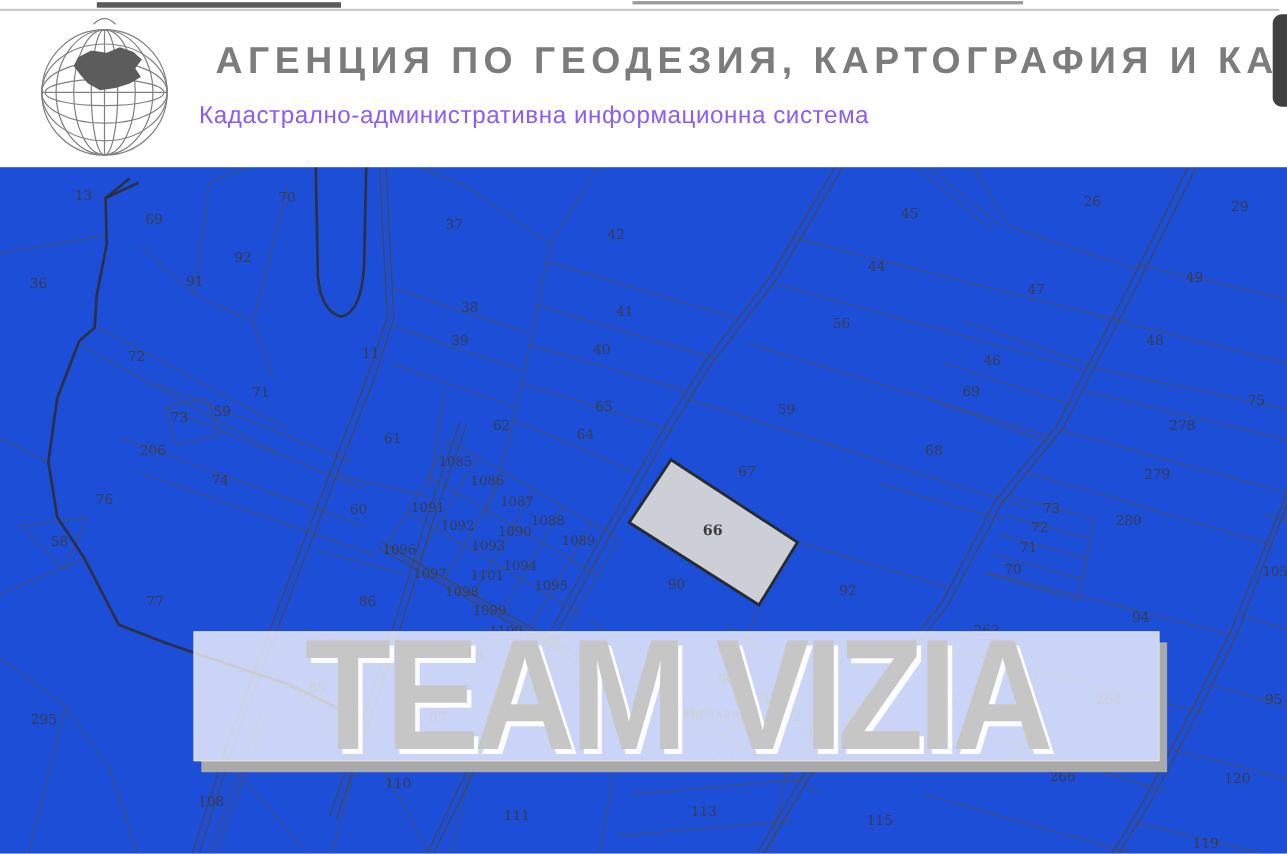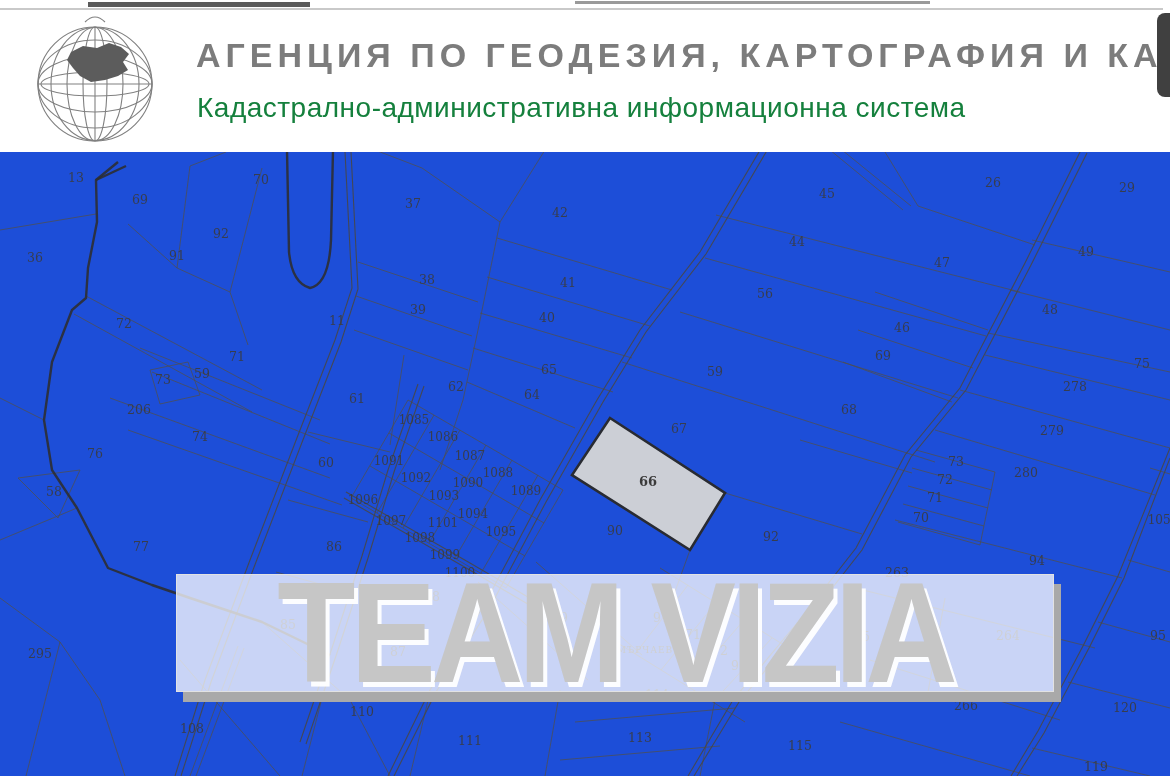--- a/index.html
+++ b/index.html
@@ -12,21 +12,21 @@
   .top-rule{position:absolute;left:0;top:8px;width:1163px;height:2px;background:#c9c9c9;}
   .top-seg-1{position:absolute;left:88px;top:2px;width:222px;height:5px;background:#5a5a5a;}
   .top-seg-2{position:absolute;left:575px;top:1px;width:355px;height:3px;background:#9a9a9a;}
   .logo{position:absolute;left:25px;top:10px;width:142px;height:140px;}
   .title-wrap{position:absolute;left:196px;top:36px;width:974px;overflow:hidden;white-space:nowrap;}
   .agency-title{
     font-size:34px;font-weight:bold;color:#7c7c7c;letter-spacing:5px;
     font-family:"Liberation Sans",sans-serif;transform:scaleY(1.05);
   }
   .subtitle{
-    position:absolute;left:197px;top:92px;font-size:28px;color:#15803d;
+    position:absolute;left:181px;top:92px;font-size:22px;color:#8b5cf6;
     letter-spacing:0.5px;white-space:nowrap;
   }
   .side-tab{
     position:absolute;right:0;top:13px;width:13px;height:84px;background:#404040;
     border-radius:8px 0 0 8px;z-index:40;
   }
   
   .map-area{position:absolute;left:0;top:0;width:1170px;height:776px;background:#1d4ed8;}
   svg text{font-family:"DejaVu Serif",serif;fill:#3b3b3b;}
   

